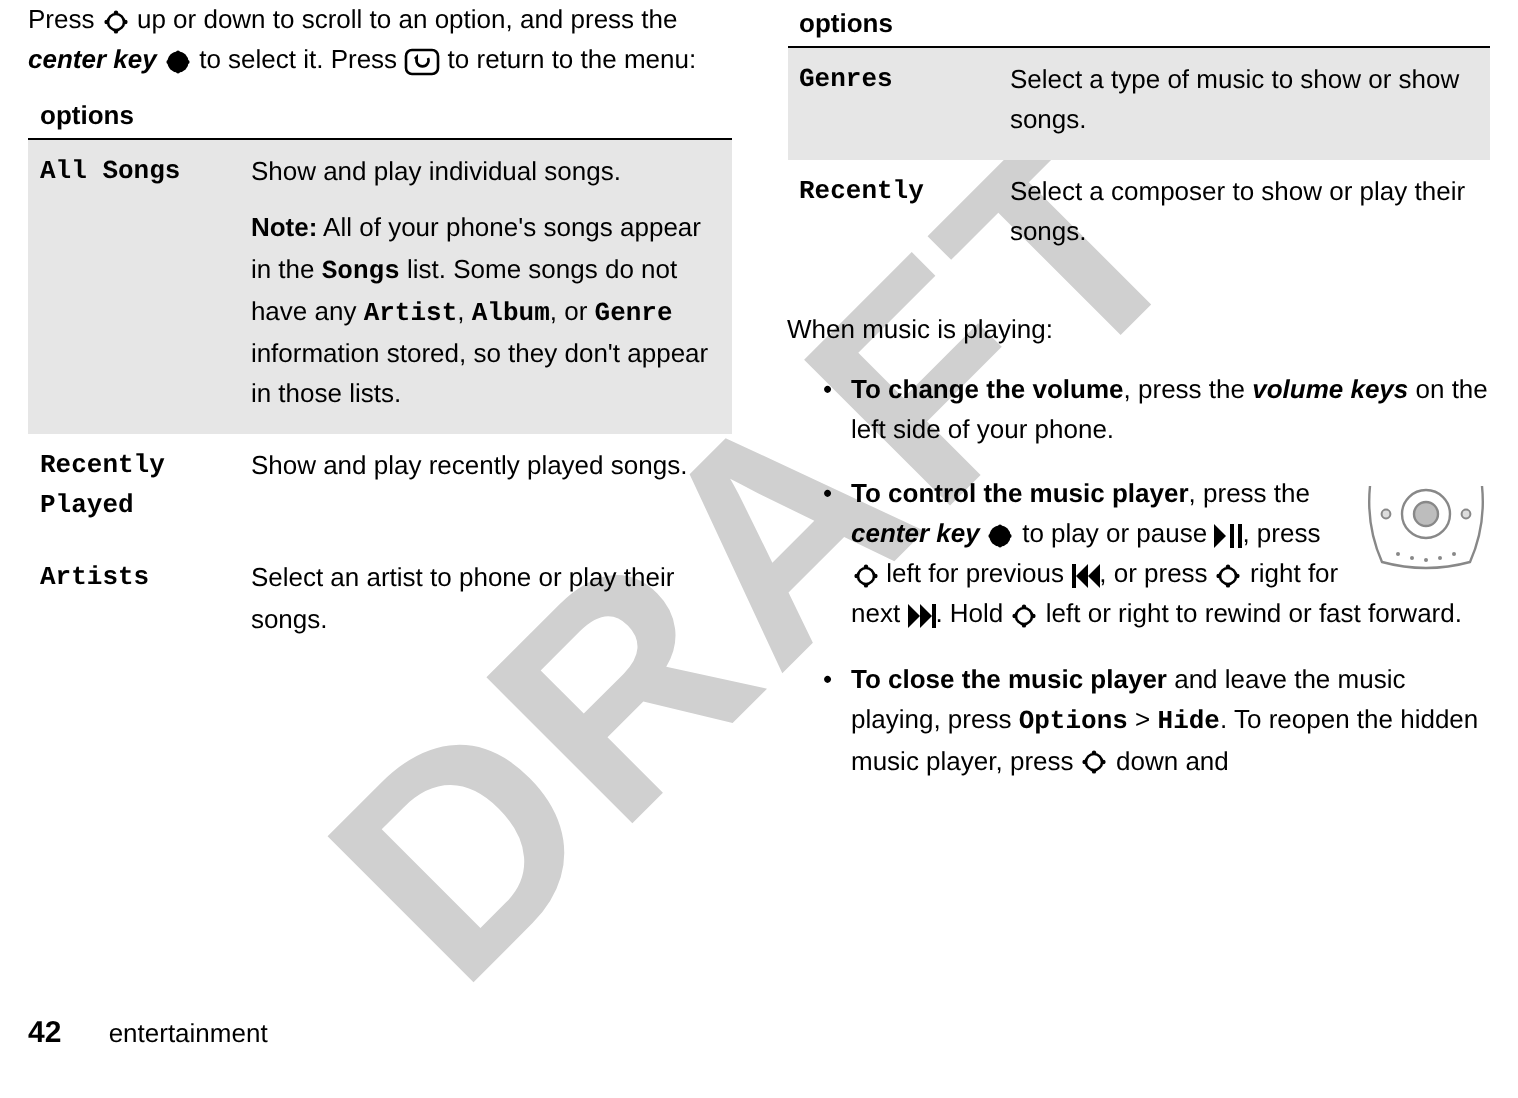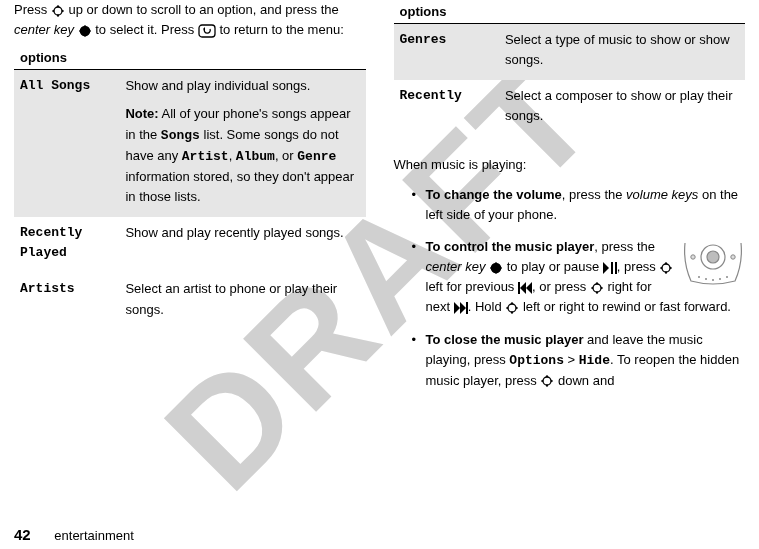--- a/index.html
+++ b/index.html
@@ -82,20 +82,21 @@
   tr.shade td {
     background: #e6e6e6;
   }
   .cond {
     font-family: Liberation Mono, monospace;
     font-weight: bold;
     font-stretch: condensed;
   }
   .italic {
     font-style: italic;
+    font-weight: bold;
   }
   .bold {
     font-weight: bold;
   }
   .icon {
     display: inline-block;
     vertical-align: middle;
   }
   .icon svg {
     display: block;
@@ -122,21 +123,21 @@
     left: 0;
     top: 0;
   }
   .player-illus {
     float: right;
     margin-left: 6px;
     margin-top: 2px;
   }
   .footer {
     position: absolute;
-    bottom: 6px;
+    bottom: 24px;
     left: 14px;
     font-size: 13px;
   }
   .footer .pgnum {
     font-weight: bold;
     font-size: 15px;
     margin-right: 20px;
   }
 </style>
 </head>

